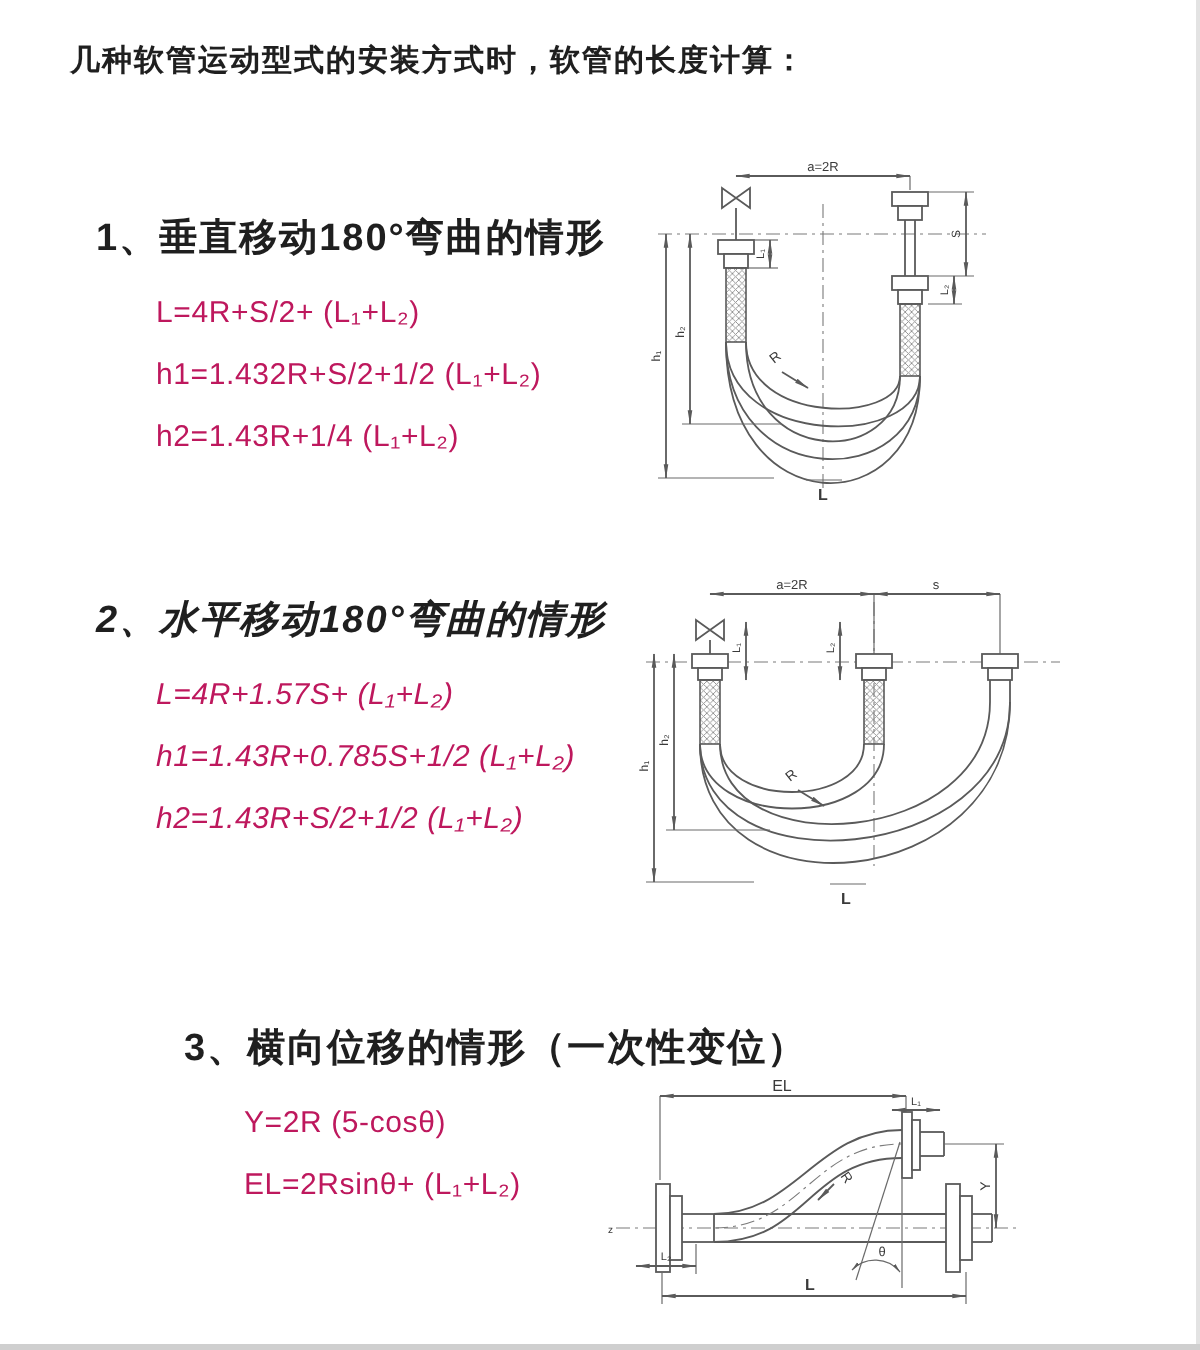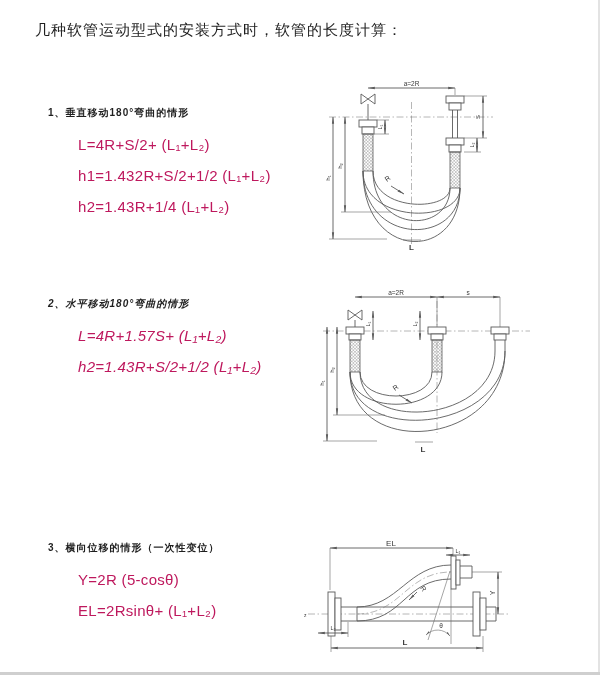--- a/index.html
+++ b/index.html
@@ -3,25 +3,25 @@
 <meta charset="utf-8">
 <style>
   html,body{margin:0;padding:0;}
   body{
     width:600px;height:675px;position:relative;background:#ffffff;
     font-family:"Liberation Sans","DejaVu Sans",sans-serif;
     color:#1f1f1f;overflow:hidden;
   }
   .page-title{
     position:absolute;left:35px;top:21px;
-    font-size:15px;font-weight:normal;letter-spacing:1px;white-space:nowrap;
+    font-size:15px;font-weight:bold;letter-spacing:1px;white-space:nowrap;
   }
   .section{position:absolute;left:48px;}
   .sec-heading{
-    margin:0 0 16px 0;font-size:10px;font-weight:bold;letter-spacing:1px;white-space:nowrap;
+    margin:0 0 16px 0;font-size:19px;font-weight:bold;letter-spacing:1px;white-space:nowrap;
   }
   .formula{
     margin:0 0 14px 30px;font-size:15px;font-weight:normal;color:#be185d;
     letter-spacing:0.3px;white-space:nowrap;
   }
   .diagram{position:absolute;}
   .diagram svg{display:block;}
   
   .dln{stroke:#5a5a5a;stroke-width:0.9;fill:none;}
   .dft{stroke:#5a5a5a;stroke-width:0.9;fill:#ffffff;}
@@ -132,20 +132,21 @@
   <g>
     <line class="dthin" x1="88" y1="164" x2="106" y2="164"></line>
     <text class="dtext" x="96.5" y="174" font-size="8" font-weight="bold" text-anchor="middle">L</text>
   </g>
 </svg>
 </div>
 
 <div class="section" style="top:297px;font-style:italic;">
   <p class="sec-heading">2、水平移动180°弯曲的情形</p>
   <p class="formula">L=4R+1.57S+ (L₁+L₂)</p>
+  <p class="formula">h1=1.43R+0.785S+1/2 (L₁+L₂)</p>
   <p class="formula">h2=1.43R+S/2+1/2 (L₁+L₂)</p>
 </div>
 
 <div class="diagram" style="left:315px;top:283px;">
 <svg width="230" height="172" viewBox="0 0 230 172">
   <defs>
     <marker id="ar2" viewBox="0 0 10 10" refX="9.5" refY="5" markerWidth="8" markerHeight="8" orient="auto-start-reverse">
       <path d="M0,3.4 L10,5 L0,6.6 Z" fill="#5a5a5a"></path>
     </marker>
     <pattern id="hx2" width="3.2" height="3.2" patternUnits="userSpaceOnUse">
@@ -224,21 +225,21 @@
     <line class="dln" x1="84" y1="112" x2="97" y2="120" marker-end="url(#ar2)"></line>
   </g>
 
   <g>
     <line class="dthin" x1="100" y1="159" x2="118" y2="159"></line>
     <text class="dtext" x="108" y="169" font-size="8" font-weight="bold" text-anchor="middle">L</text>
   </g>
 </svg>
 </div>
 
-<div class="section" style="top:541px;">
+<div class="section" style="top:511px;margin-left:44px;">
   <p class="sec-heading">3、横向位移的情形（一次性变位）</p>
   <p class="formula">Y=2R (5-cosθ)</p>
   <p class="formula">EL=2Rsinθ+ (L₁+L₂)</p>
 </div>
 
 <div class="diagram" style="left:300px;top:536px;">
 <svg width="215" height="135" viewBox="0 0 215 135">
   <defs>
     <marker id="ar3" viewBox="0 0 10 10" refX="9.5" refY="5" markerWidth="8" markerHeight="8" orient="auto-start-reverse">
       <path d="M0,3.4 L10,5 L0,6.6 Z" fill="#5a5a5a"></path>

